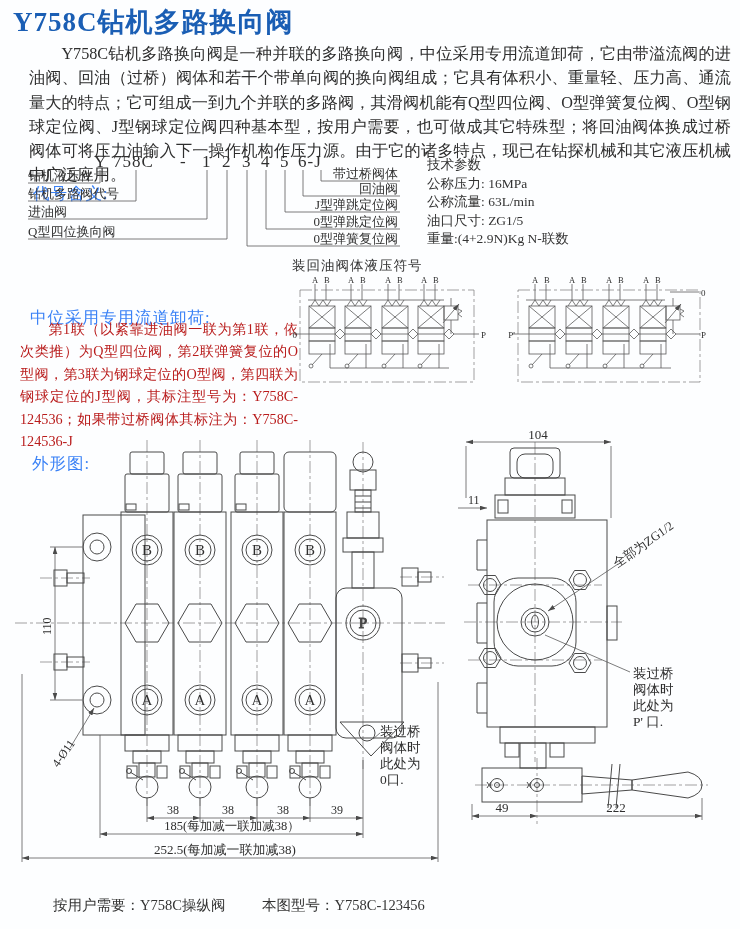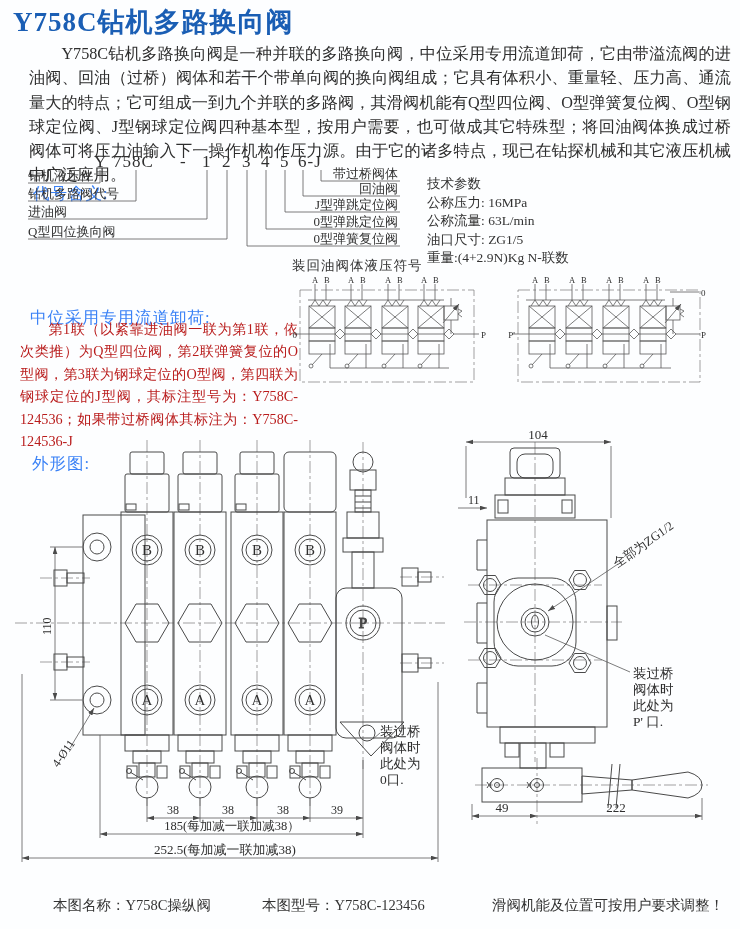--- a/index.html
+++ b/index.html
@@ -108,21 +108,21 @@
     <g>
       <text class="t13" x="378" y="28" text-anchor="end">带过桥阀体</text>
       <text class="t13" x="378" y="43" text-anchor="end">回油阀</text>
       <text class="t13" x="378" y="59" text-anchor="end">J型弹跳定位阀</text>
       <text class="t13" x="378" y="76" text-anchor="end">0型弹跳定位阀</text>
       <text class="t13" x="378" y="93" text-anchor="end">0型弹簧复位阀</text>
     </g>
   </svg>
 
   
-  <div class="abs tech" style="left:427px;top:156px;width:230px;margin-top:19px;">
+  <div class="abs tech" style="left:427px;top:156px;width:230px;">
     <div>技术参数</div>
     <div>公称压力: 16MPa</div>
     <div>公称流量: 63L/min</div>
     <div>油口尺寸: ZG1/5</div>
     <div>重量:(4+2.9N)Kg N-联数</div>
   </div>
 
   
   <div class="abs h2" style="left:30px;top:260px;">中位采用专用流道卸荷:</div>
   <div class="abs sample-body" style="left:20px;top:278px;width:278px;">第1联（以紧靠进油阀一联为第1联，依次类推）为Q型四位阀，第2联弹簧复位的O型阀，第3联为钢球定位的O型阀，第四联为钢球定位的J型阀，其标注型号为：Y758C-124536；如果带过桥阀体其标注为：Y758C-124536-J</div>
@@ -503,17 +503,16 @@
       <line class="lt" x1="22" y1="376" x2="22" y2="392"></line>
       <line class="lt" x1="252" y1="370" x2="252" y2="392"></line>
       <line class="lt" x1="22" y1="388" x2="87" y2="388" marker-start="url(#ar)" marker-end="url(#ar)"></line>
       <line class="lt" x1="87" y1="388" x2="252" y2="388" marker-end="url(#ar)"></line>
       <text class="t13" x="52" y="384" text-anchor="middle">49</text>
       <text class="t13" x="166" y="384" text-anchor="middle">222</text>
     </g>
   </svg>
 
   
-  <div class="abs footer-item" style="left:53px;top:896px;">本图名称：Y758C操纵阀</div>
+  <div class="abs footer-item" style="left:53px;top:896px;">按用户需要：Y758C操纵阀</div>
   <div class="abs footer-item" style="left:233px;top:896px;margin-left:29px;">本图型号：Y758C-123456</div>
-  <div class="abs footer-item" style="left:492px;top:896px;">滑阀机能及位置可按用户要求调整！</div>
 
 </div>
 
 </body></html>

